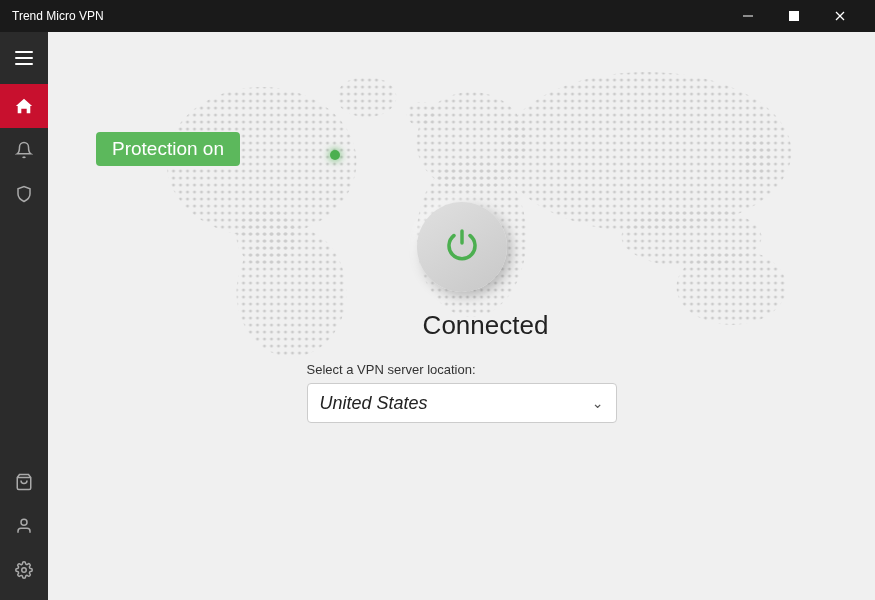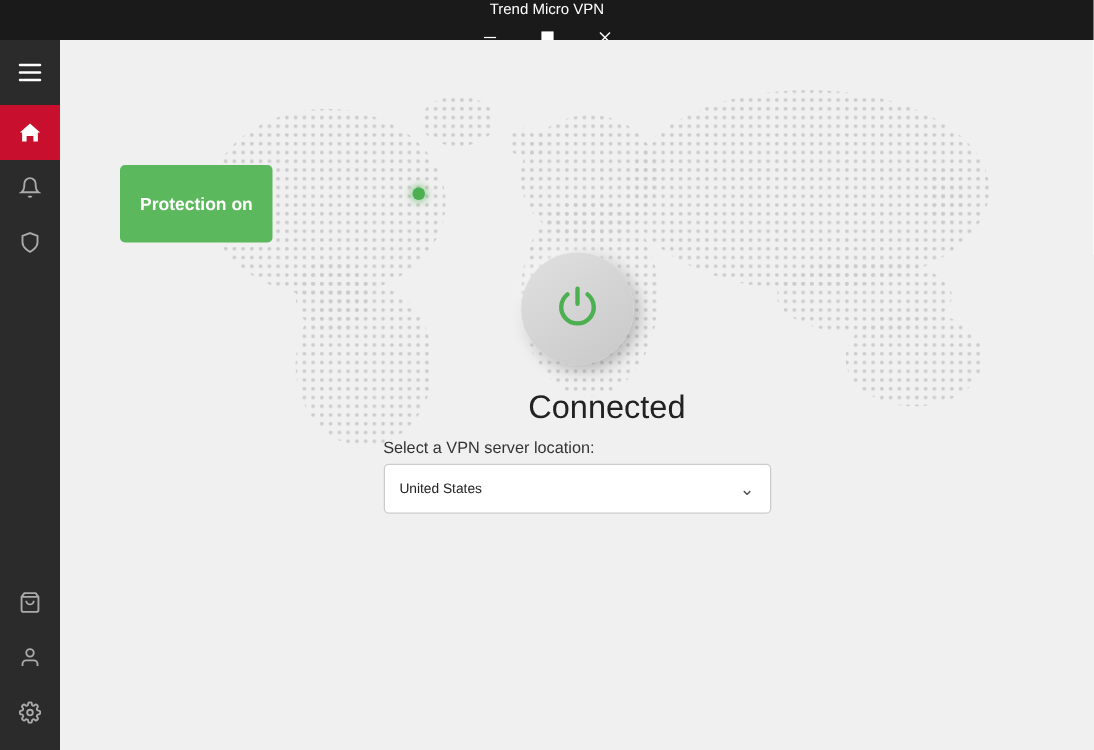--- a/index.html
+++ b/index.html
@@ -16,21 +16,20 @@
 
     
     .titlebar {
       background: #1a1a1a;
       height: 32px;
       display: flex;
       align-items: center;
       padding: 0 12px;
       flex-shrink: 0;
       user-select: none;
-      flex-direction: column;
     }
     .titlebar-title {
       color: #fff;
       font-size: 12px;
       flex: 1;
     }
     .titlebar-controls {
       display: flex;
       gap: 0;
     }
@@ -141,23 +140,23 @@
       overflow: hidden;
     }
 
     
     .protection-badge {
       position: absolute;
       top: 100px;
       left: 48px;
       background: #5cb85c;
       color: #fff;
-      font-size: 14px;
-      font-weight: 700;
-      padding: 23px 16px;
+      font-size: 19px;
+      font-weight: 400;
+      padding: 6px 16px;
       border-radius: 4px;
       z-index: 10;
       white-space: nowrap;
     }
 
     
     .map-container {
       width: 100%;
       height: 100%;
       position: relative;
@@ -225,21 +224,21 @@
       font-weight: 400;
       color: #222;
       white-space: nowrap;
       z-index: 10;
       margin-left: 24px;
     }
 
     
     .vpn-selector-wrap {
       position: absolute;
-      top: 318px;
+      top: 330px;
       left: 50%;
       transform: translateX(-50%);
       display: flex;
       flex-direction: column;
       align-items: flex-start;
       z-index: 10;
     }
 
     .vpn-selector-label {
       font-size: 13px;
@@ -254,22 +253,23 @@
       border: 1px solid #ccc;
       border-radius: 4px;
       display: flex;
       align-items: center;
       padding: 0 12px;
       cursor: pointer;
       justify-content: space-between;
     }
 
     .vpn-selector-value {
-      font-size: 11px;
+      font-size: 18px;
       color: #222;
+      font-style: italic;
     }
 
     .chevron-down {
       color: #555;
       font-size: 14px;
     }
   </style>
 </head>
 <body>
 

